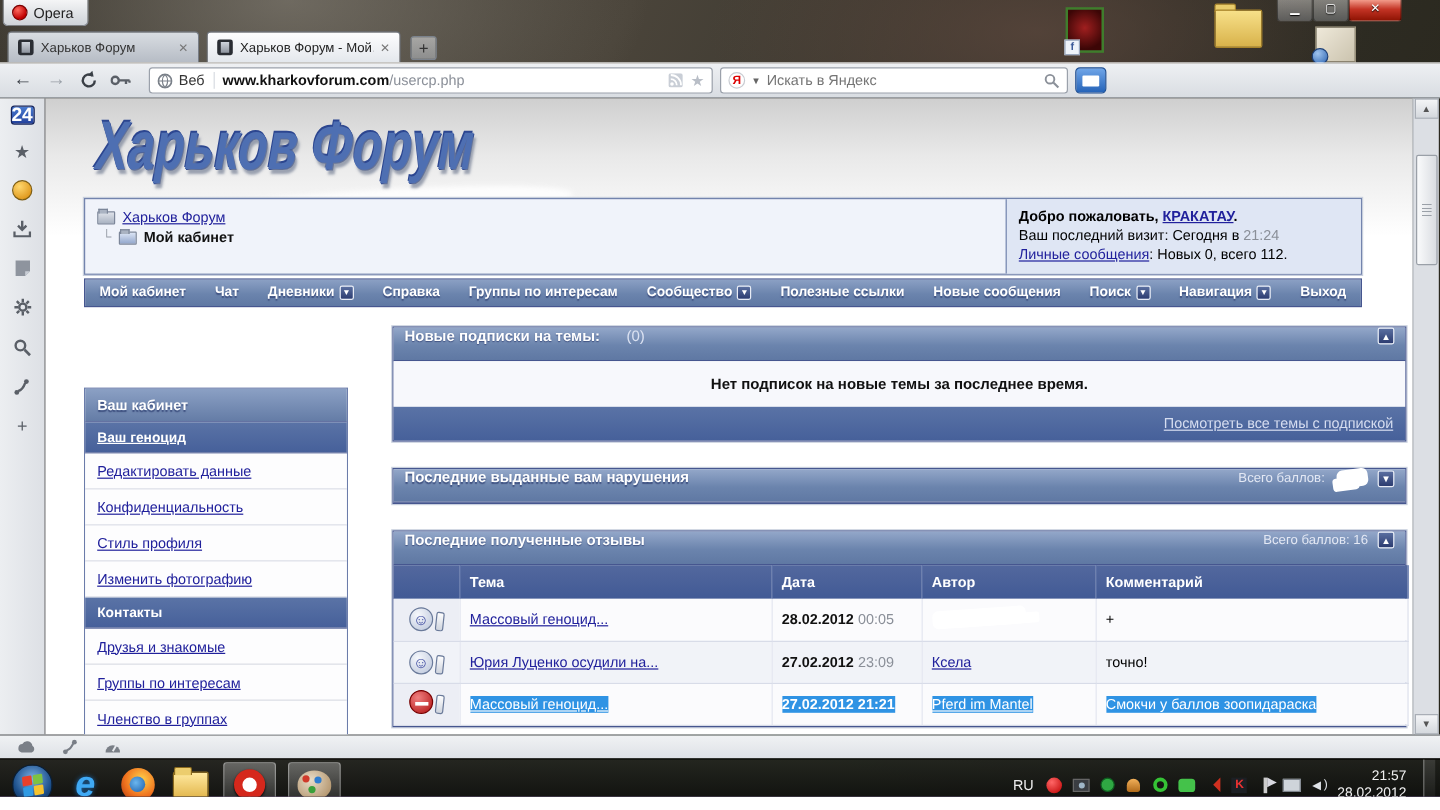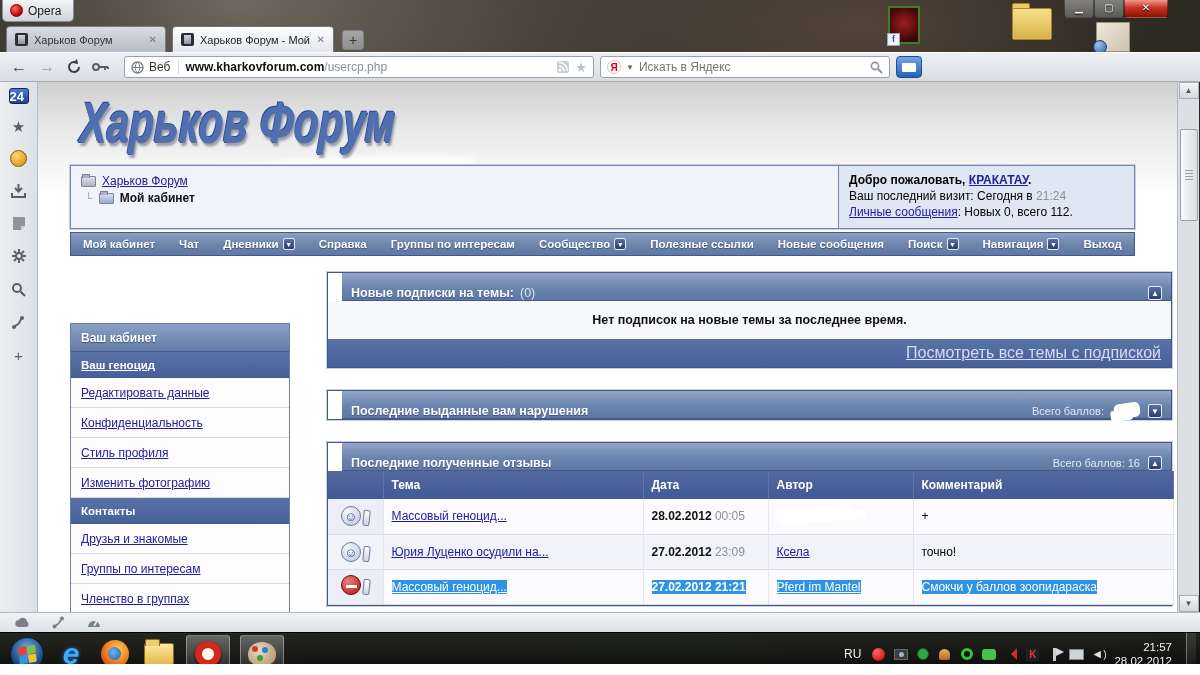--- a/index.html
+++ b/index.html
@@ -59,21 +59,21 @@
   .ya-badge { width:14px; height:14px; border-radius:50%; background:#fff; border:1px solid #c9ccd2; color:#d00; font-weight:bold; font-size:10px; text-align:center; line-height:13px; }
   .search-field .drop { font-size:8px; color:#666; }
   .search-input { flex:1; border:none; outline:none; font-size:12px; color:#444; font-family:"Liberation Sans",sans-serif; background:transparent; }
   .mail-btn { width:26px; height:22px; background:linear-gradient(#6fa5e8,#2563b8); border:1px solid #1c4d92; border-radius:4px; display:flex; align-items:center; justify-content:center; }
   .mail-btn::after { content:""; width:14px; height:9px; background:#fff; border-radius:1px; }
 
   
   .body-row { position:absolute; left:0; top:82px; width:1200px; height:530px; display:flex; }
   .opera-side { width:38px; background:linear-gradient(90deg,#eceef1,#dde0e5); border-right:1px solid #b8bcc3; display:flex; flex-direction:column; align-items:center; padding-top:6px; gap:13px; }
   .side-ico { width:20px; height:20px; display:flex; align-items:center; justify-content:center; color:#5a5f67; font-size:15px; }
-  .badge-24 { width:20px; height:16px; background:linear-gradient(#4a7bd0,#23419c); border:1px solid #16245c; border-radius:3px; color:#fff; font-size:13px; font-weight:bold; line-height:15px; }
+  .badge-24 { width:20px; height:16px; background:linear-gradient(#4a7bd0,#23419c); border:1px solid #16245c; border-radius:3px; color:#fff; font-size:16px; font-weight:bold; line-height:15px; }
   .orange-dot { width:17px; height:17px; border-radius:50%; background:radial-gradient(circle at 35% 30%, #ffd76e, #e09a1f 75%); border:1px solid #7d5d12; }
 
   .page { width:1139px; height:530px; background:linear-gradient(180deg,#cfcfcf 0,#e9e9e9 48px,#ffffff 115px); position:relative; overflow:hidden; font-size:12px; }
 
   
   .scrollbar { width:22px; background:#dcdfe4; border-left:1px solid #b4b8bf; display:flex; flex-direction:column; align-items:center; }
   .sb-btn { width:20px; height:17px; background:linear-gradient(#f4f5f7,#d4d8dd); border:1px solid #a9aeb6; font-size:8px; color:#555; text-align:center; line-height:15px; }
   .sb-spacer-top { height:30px; }
   .sb-thumb { width:18px; height:92px; background:linear-gradient(90deg,#fafbfc,#d9dce1); border:1px solid #9aa0a8; border-radius:2px; position:relative; }
   .sb-thumb::after { content:""; position:absolute; left:4px; right:4px; top:40px; height:10px;
@@ -111,28 +111,28 @@
   .cols { position:absolute; left:32px; top:190px; width:1065px; }
   .fsidebar { position:absolute; left:0; top:3px; width:220px; border:1px solid #6b7caa; background:#fff;margin-top:48px; }
   .side-header { height:28px; background:linear-gradient(#8ba0c4,#647ca6); color:#fff; font-weight:bold; font-size:12px; display:flex; align-items:center; padding:0 10px; border-bottom:1px solid #46568f; text-shadow:0 1px 1px #3c4e7e; }
   .side-active { height:26px; background:linear-gradient(#5a73a6,#46609a); color:#fff; font-weight:bold; font-size:11.5px; display:flex; align-items:center; padding:0 10px; border-bottom:1px solid #46568f; }
   .side-active span { text-decoration:underline; }
   .side-link { height:30px; display:flex; align-items:center; padding:0 10px; border-bottom:1px solid #d4d8e2; font-size:12px; background:#fdfdfe; }
   .side-footerbar { height:12px; background:linear-gradient(#5a73a6,#3c5592); }
 
   .fmain { position:absolute; left:257px; top:0px; width:845px; }
   .panel { border:1px solid #46568f; box-shadow:0 0 0 1px #c8cfdd; margin-bottom:22px; background:#fff; }
-  .p-head { height:28px; background:linear-gradient(#93a7c9,#6b84ad 55%,#5f78a3); display:flex; align-items:flex-end; padding:0 9px; gap:6px; color:#fff; border-bottom:1px solid #46568f;margin-left:14px; }
+  .p-head { height:28px; background:linear-gradient(#93a7c9,#6b84ad 55%,#5f78a3); display:flex; align-items:flex-start; padding:0 9px; gap:22px; color:#fff; border-bottom:1px solid #46568f; }
   .p-title { font-weight:bold; font-size:12.5px; text-shadow:0 1px 1px #3c4e7e; }
   .p-count { color:#dbe2f2; font-size:12.5px; }
   .p-right { margin-left:auto; display:flex; align-items:center; gap:8px; font-size:11px; color:#e3e8f4; }
   .collapse-btn { width:14px; height:14px; background:linear-gradient(#5a6fa0,#2c3c70); border:1px solid #e8ecf5; border-radius:2px; color:#fff; font-size:8px; line-height:13px; text-align:center; }
   .p-body { background:#f7f8fc; text-align:center; font-weight:bold; color:#111; font-size:12.5px; padding:12px 0; }
   .p-foot { height:28px; background:linear-gradient(#5a73a6,#46609a); display:flex; align-items:center; justify-content:flex-end; padding:0 10px; }
-  .p-foot a { color:#d6ddf0; font-size:16px; }
+  .p-foot a { color:#d6ddf0; font-size:12px; }
   .blob { background:#fff; border-radius:5px; display:inline-block; }
   .blob-points { width:26px; height:15px; transform:rotate(-8deg); margin-left:2px; box-shadow:-6px 4px 0 -2px #fff; }
 
   table.rep { border-collapse:collapse; width:100%; table-layout:fixed; }
   .rep th { background:linear-gradient(#53689e,#415a95); color:#fff; font-size:12px; text-align:left; padding:6px 8px; font-weight:bold; border-right:1px solid #5f74a8; height:28px; }
   .rep td { padding:5px 8px; border-bottom:1px solid #d8dce8; border-right:1px solid #e4e7f0; font-size:12px; height:35px; background:#fbfbfd; }
   .rep tr.alt td { background:#f1f3f8; }
   .rep td.icon-cell { background:#eceef5; text-align:center; }
   .col-icon { width:55px; } .col-topic { width:260px; } .col-date { width:125px; } .col-author { width:145px; } .col-comment { width:260px; }
   .date-b { font-weight:bold; color:#111; }

